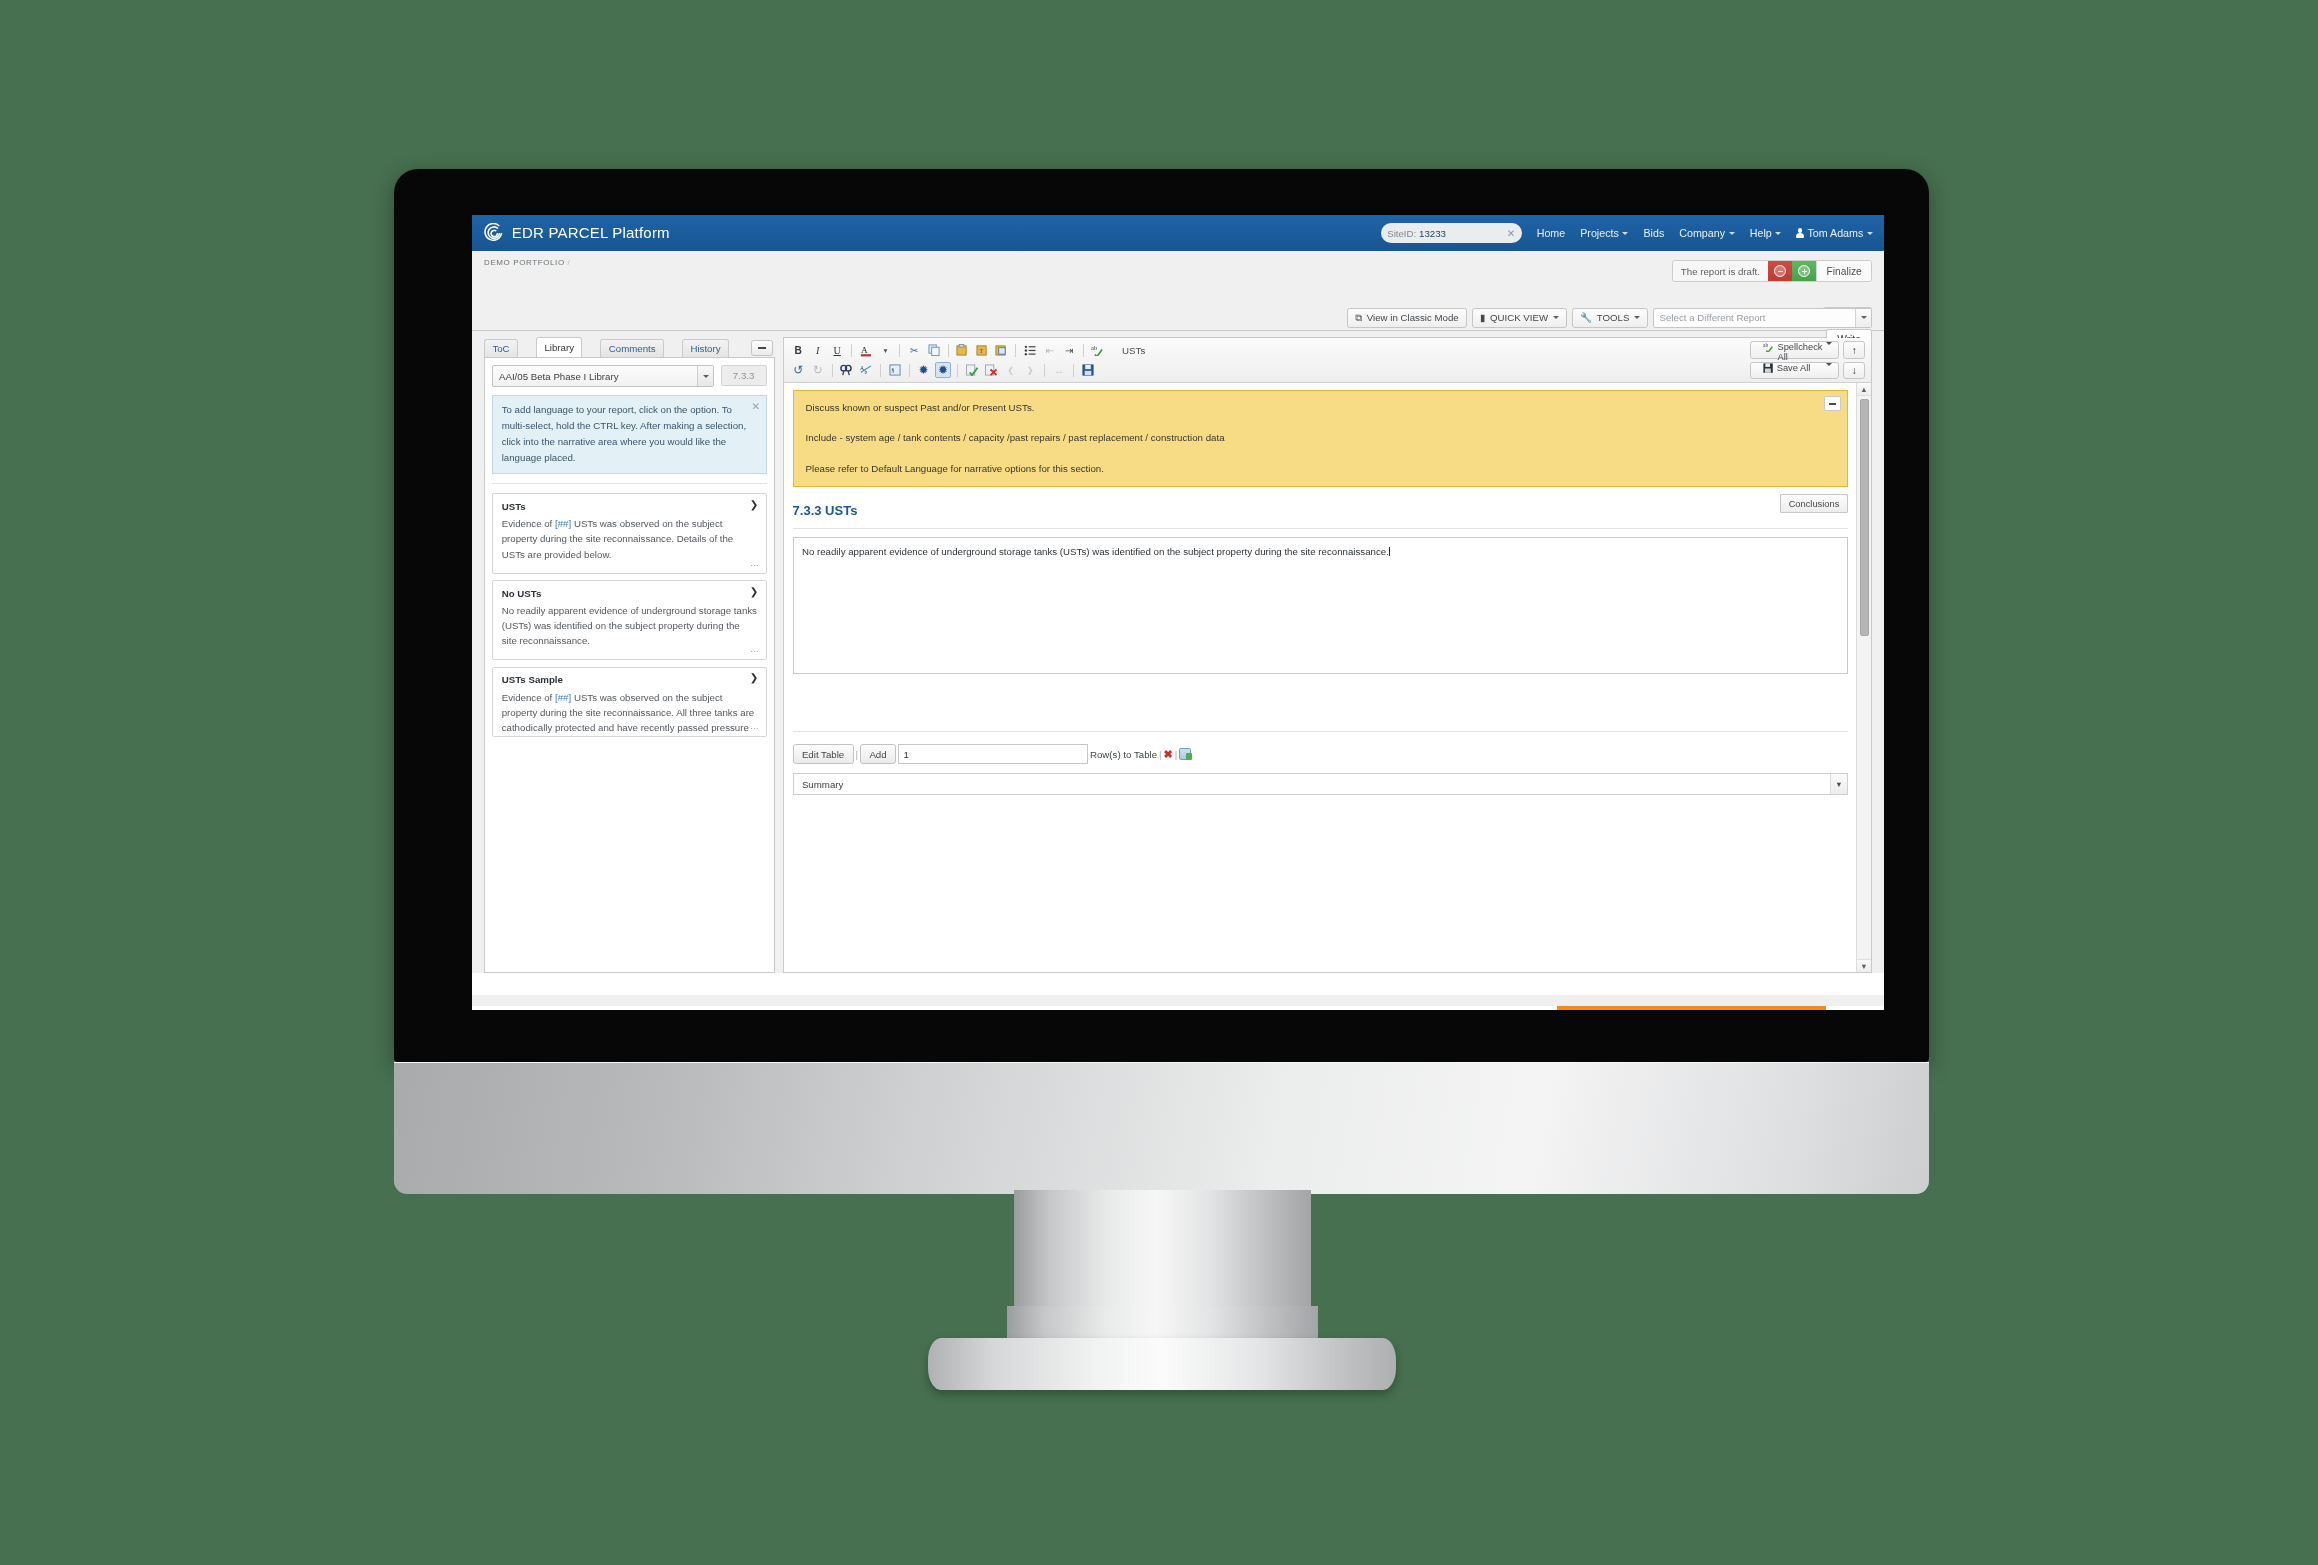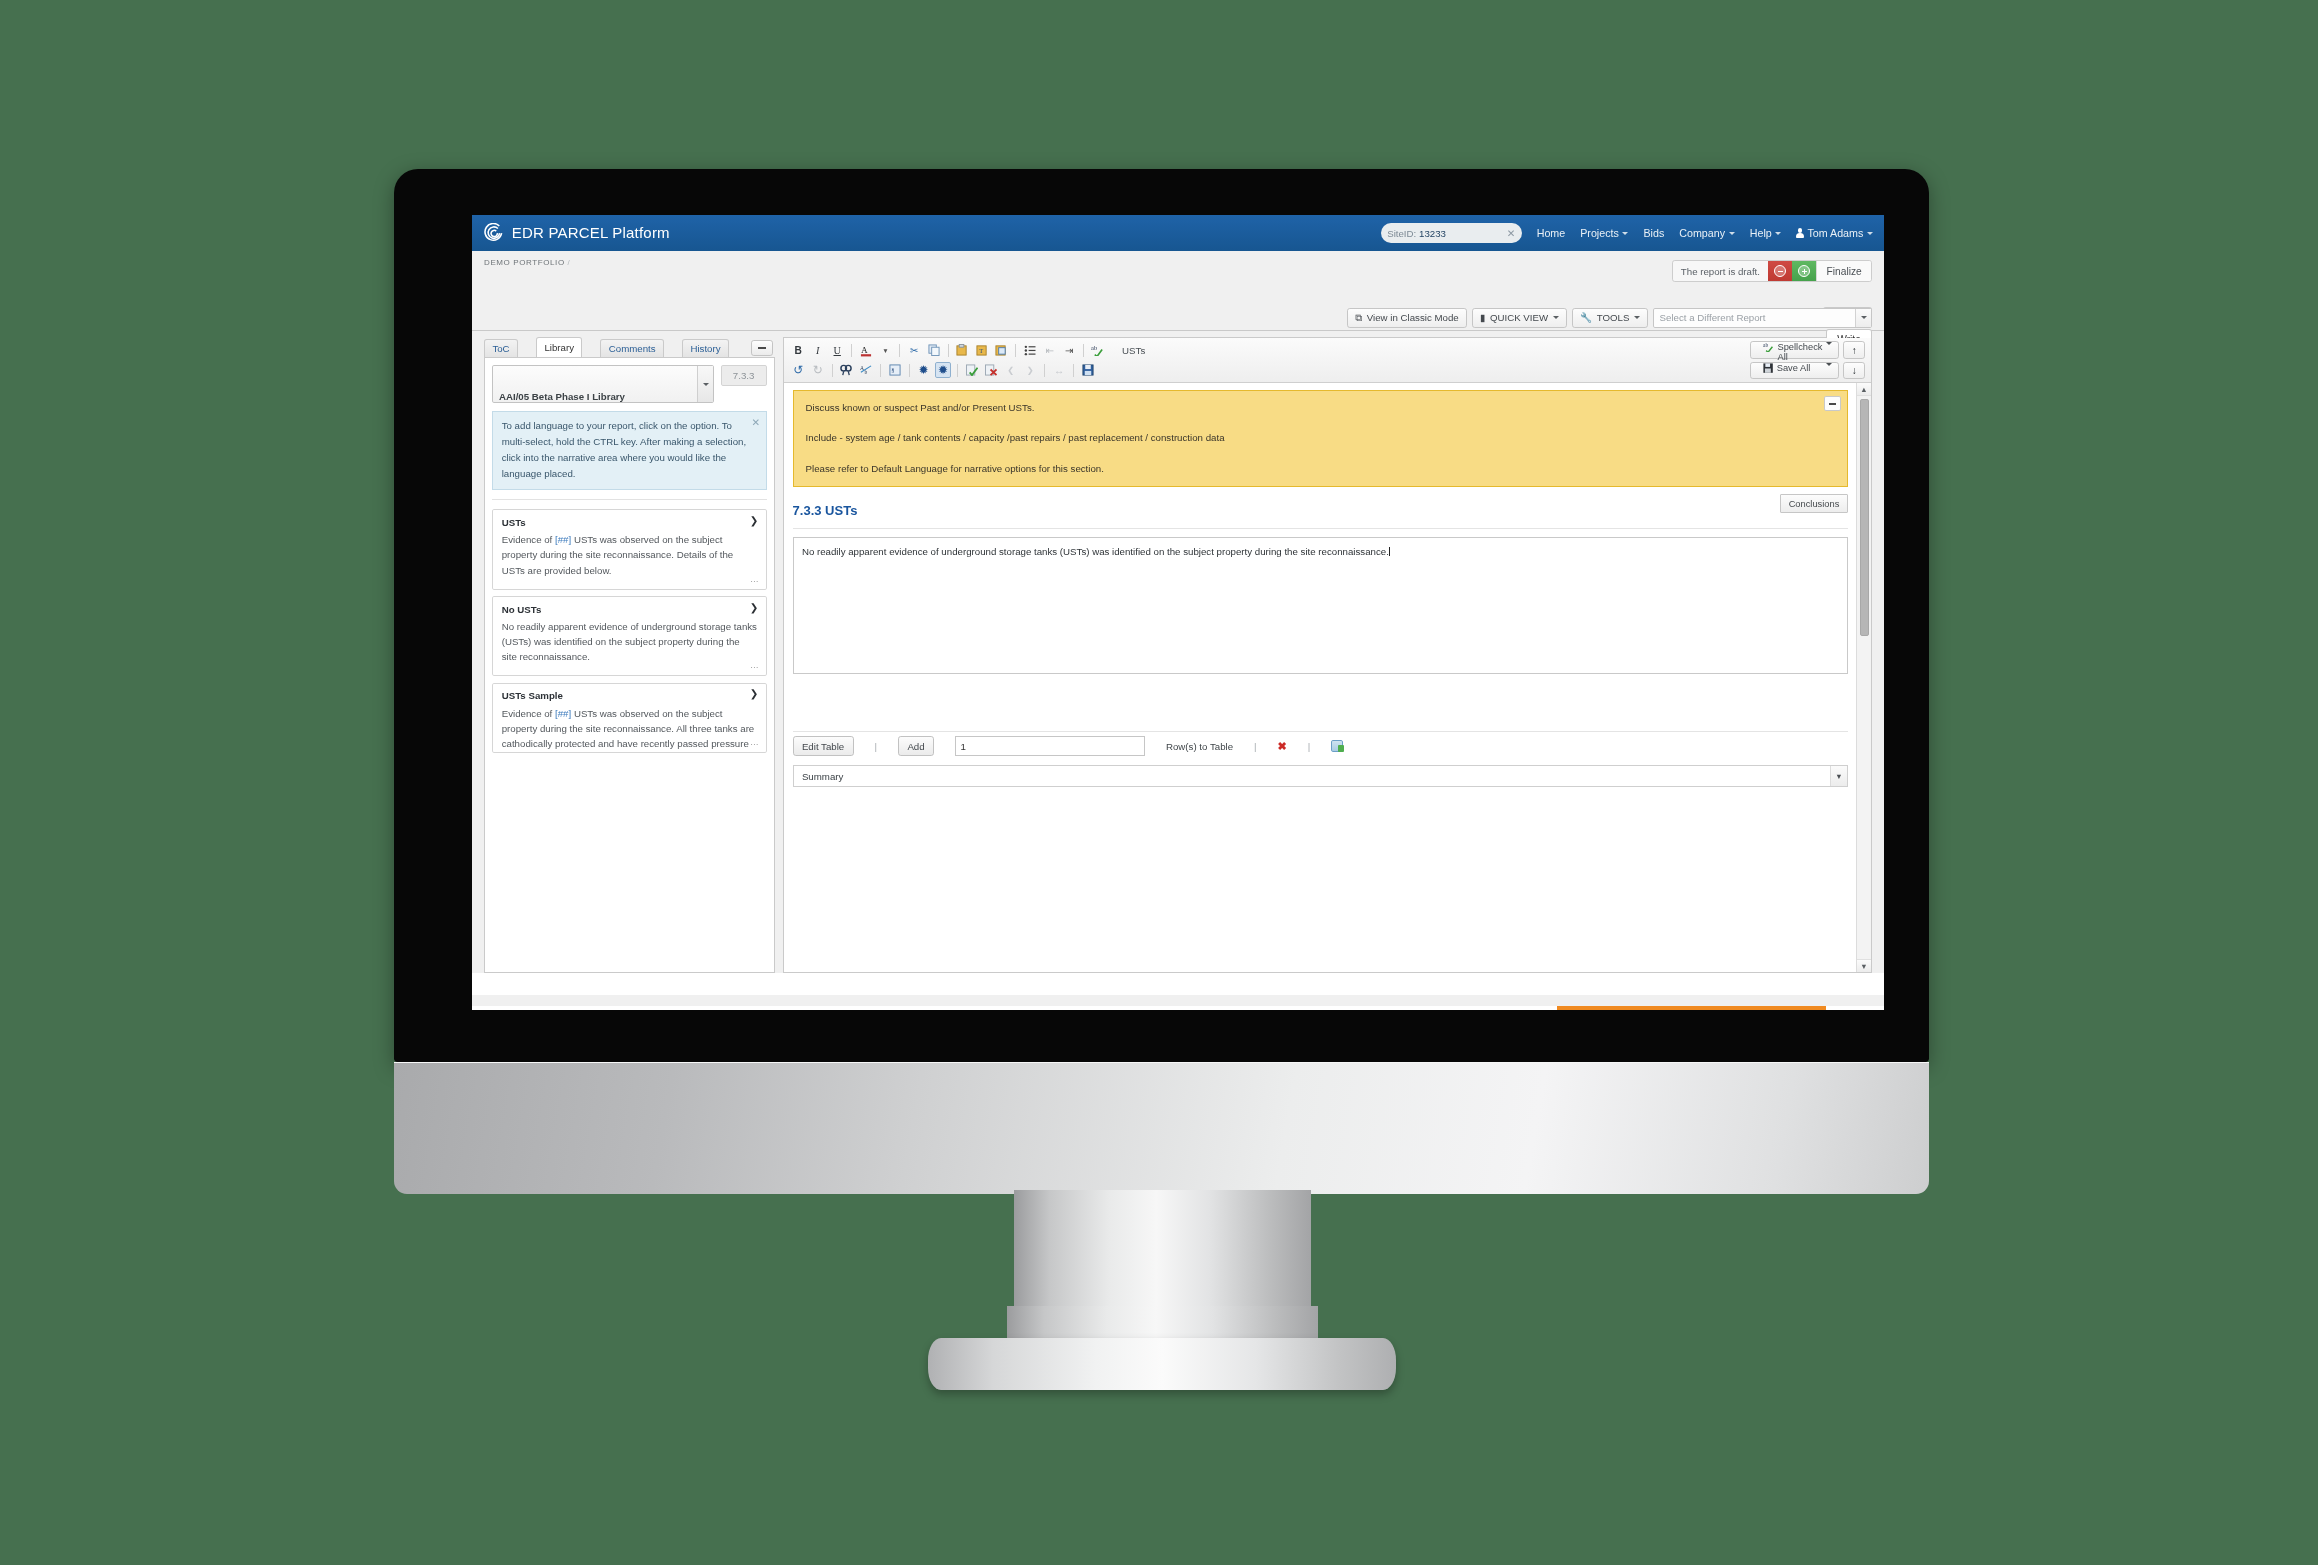--- a/index.html
+++ b/index.html
@@ -138,22 +138,22 @@
     background: linear-gradient(#f3f3f3,#e4e4e4); border: 0.9px solid #cacaca; border-bottom:none;
     border-radius: 2.8px 2.8px 0 0; display:flex;align-items:center; }
   .lp-tab.active { background:#fff; color:#333; height: 19.5px; }
   .minbtn { position:absolute; right:1.9px; bottom:0.9px; width:22px;height:16px;
     background: linear-gradient(#fdfdfd,#ebebeb); border:0.9px solid #c4c4c4;border-radius:2.8px;
     display:flex;align-items:center;justify-content:center; }
   .minbtn i { width: 8.3px; height: 2.3px; background: #4a4a4a; display:block; }
 
   .lp-box { background:#fff; border:0.9px solid #cacaca; flex:1; padding: 7.4px; display:flex;flex-direction:column; }
   .lp-selrow { display:flex; gap: 6.5px; }
-  .libsel { flex:1; height: 38px; border:0.9px solid #c3c3c3; border-radius:1.9px; background: linear-gradient(#fcfcfc,#f1f1f1);
-            font-size:9.7px;color:#3c4246;display:flex;align-items:flex-end;padding:0 5.6px;position:relative;font-weight:bold; }
+  .libsel { flex:1; height: 22px; border:0.9px solid #c3c3c3; border-radius:1.9px; background: linear-gradient(#fcfcfc,#f1f1f1);
+            font-size:9.7px;color:#3c4246;display:flex;align-items:center;padding:0 5.6px;position:relative; }
   .libsel .arrow { position:absolute; right:0;top:0;bottom:0;width:16px;background:linear-gradient(#f8f8f8,#e7e7e7);
             border-left:0.9px solid #cfcfcf;display:flex;align-items:center;justify-content:center;}
   .secnum { width: 46px; height: 20.4px; background:#ececec;border:0.9px solid #d3d3d3;border-radius:1.9px;
             font-size:9.7px;color:#8d9398;display:flex;align-items:center;justify-content:center; }
 
   .helpbox { margin-top: 7.4px; background:#e3f0f6; border:0.9px solid #c3dbe8; padding: 6.5px 16.7px 6.5px 8.3px;
              position: relative; font-size:9.7px; color:#39566b; line-height:1.65; }
   .helpbox .x { position:absolute; right:5.6px; top:3.7px; color:#8fa9b8; font-size:10.2px; }
 
   .lp-list { margin-top: 9.3px; border-top: 0.9px solid #e2e2e2; padding-top: 9.3px; flex:1; overflow:hidden; }
@@ -204,21 +204,21 @@
   .sechead h2 { font-size:13px; color:#19559e; }
   .conclusions { position:absolute; right:0; top:-9.3px; font-size:9.3px; color:#45494d;
      background:linear-gradient(#fcfcfc,#ededed); border:0.9px solid #c6c6c6; border-radius:1px; padding:3.7px 7.4px; }
   .sec-rule { border-bottom:0.9px solid #e4e4e4; margin-top: 9.3px; }
 
   .narrative { border:0.9px solid #c9c9c9; height: 137px; margin-top: 8.3px; padding: 7.4px 8.3px; font-size:9.7px;
                color:#2e3337; line-height:1.4; background:#fff; }
   .caret-text { display:inline-block; width:0.9px; height:9.3px; background:#222; vertical-align:-0.9px; }
 
   .tbl-rule { border-bottom:0.9px solid #e4e4e4; margin-top: 57px; }
-  .tablebar { display:flex; align-items:center; gap: 21px; margin-top: 4px; font-size:9.7px; color:#3f4549; }
+  .tablebar { display:flex; align-items:center; gap: 2px; margin-top: 12px; font-size:9.7px; color:#3f4549; }
   .tbl-btn { background:linear-gradient(#fcfcfc,#ebebeb); border:0.9px solid #c2c2c2; border-radius:2.8px;
              padding: 3.7px 8.3px; font-size:9.7px; color:#43484d; }
   .pipe { color:#a8adb1; }
   .rowinput { width: 190px; height: 19.5px; border:0.9px solid #c6c6c6; background:#fff; font-size:9.7px; color:#333;
               padding: 0 4.6px; display:flex; align-items:center; }
   .xicon { color:#cc2b27; font-size:11px; font-weight:bold; }
   .greenicon { width: 12px; height: 12px; background: linear-gradient(#cfe3f0,#a9cce3); border:0.9px solid #6b9ec7;
                border-radius:1.9px; position:relative; }
   .greenicon::after { content:""; position:absolute; right:-1.9px; bottom:-0.9px; width:6.5px;height:6.5px;background:#4fae4f;border-radius:0.9px;}
 

